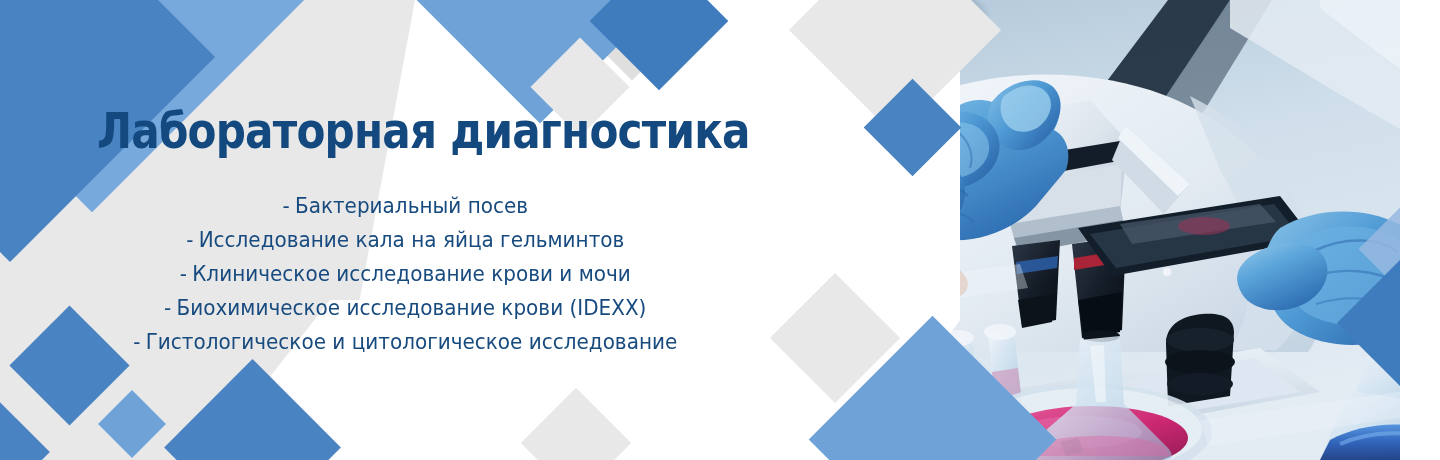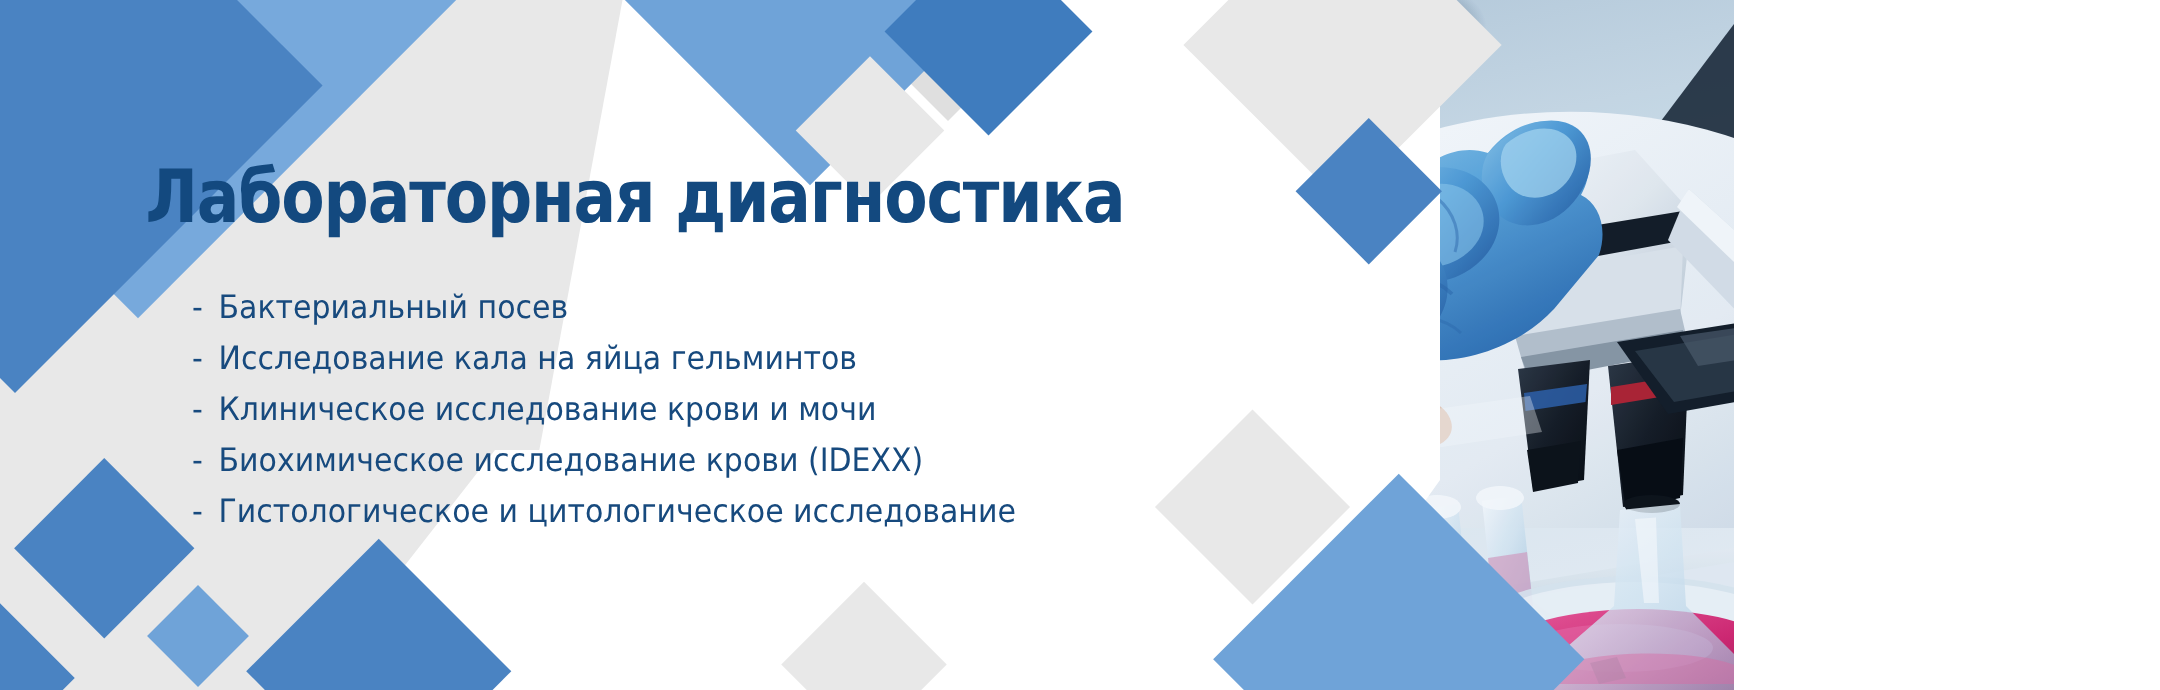--- a/index.html
+++ b/index.html
@@ -7,21 +7,21 @@
     margin: 0;
     padding: 0;
     background: #ffffff;
   }
   body {
     font-family: "Liberation Sans", sans-serif;
   }
 
   #banner {
     position: relative;
-    width: 1156px;
+    width: 1400px;
     height: 460px;
     overflow: hidden;
     background: #84cc16;
   }
 
   
   .photo {
     position: absolute;
     inset: 0;
     overflow: hidden;
@@ -179,20 +179,21 @@
     transform-origin: left center;
   }
 
   .svc-list {
     position: absolute;
     left: 128px;
     top: 189px;
     margin: 0;
     padding: 0;
     list-style: none;
+    text-align: center;
   }
   .svc-list li {
     height: 34px;
     line-height: 34px;
     font-family: "DejaVu Sans", sans-serif;
     font-size: 21.5px;
     color: #174a7e;
     white-space: nowrap;
     transform: scaleX(0.93);
     transform-origin: left center;

